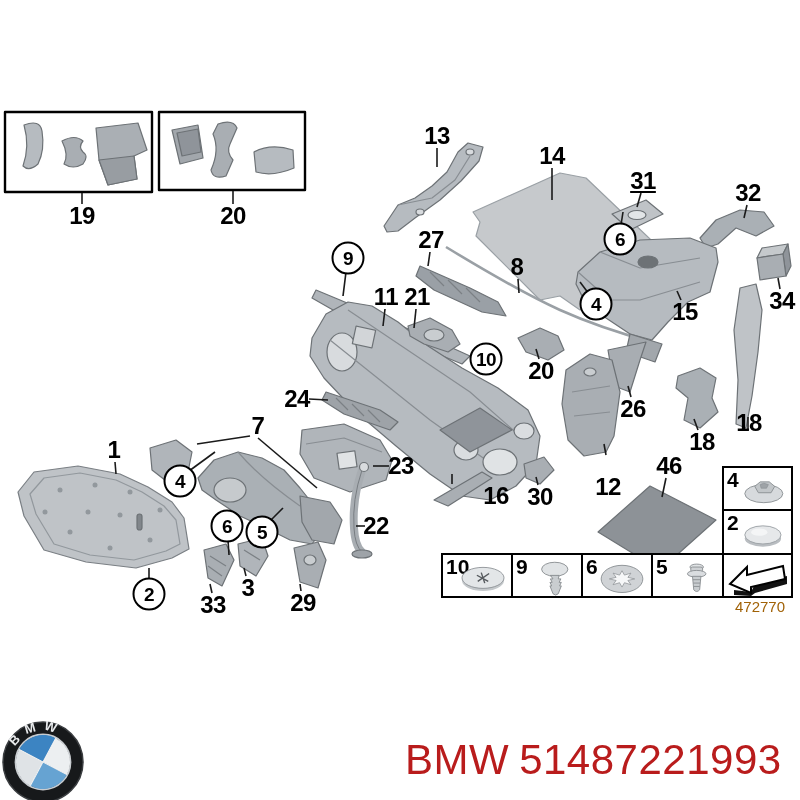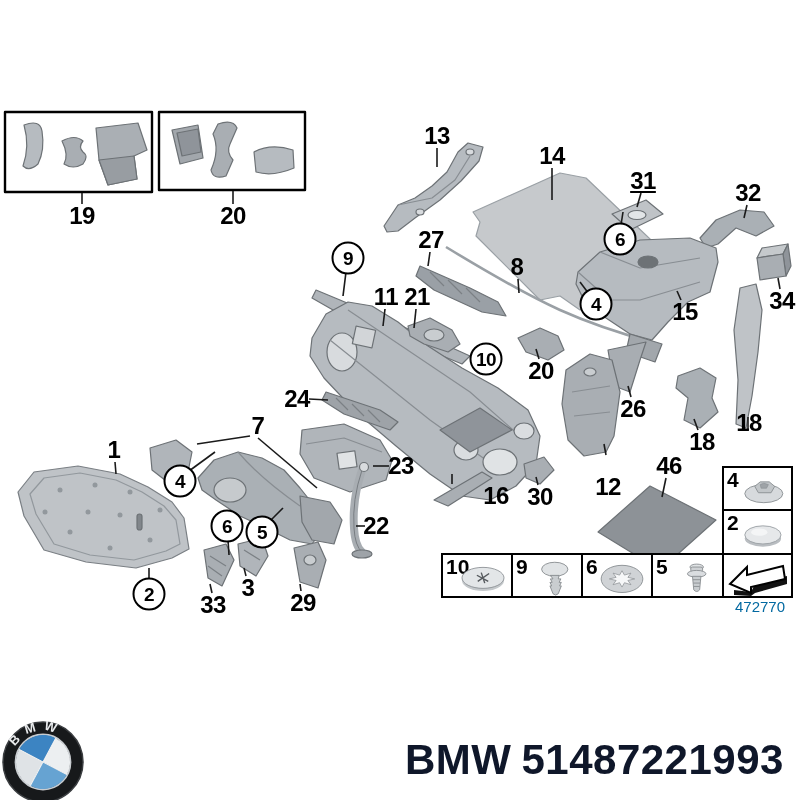--- a/index.html
+++ b/index.html
@@ -10,23 +10,23 @@
   #leader-svg line{stroke:#1a1a1a;stroke-width:1.6;}
   #callout-layer{pointer-events:none;}
   .callout{position:absolute;transform:translate(-50%,-50%);
            font-weight:700;font-size:24px;color:#000;letter-spacing:-0.5px;white-space:nowrap;}
   .callout.circled{width:29px;height:29px;border:2.5px solid #000;border-radius:50%;
                    background:#fff;font-size:19px;display:flex;align-items:center;justify-content:center;}
   .ft-cell{position:absolute;border:2px solid #000;background:#fff;box-sizing:border-box;}
   .ft-num{position:absolute;left:3px;top:0px;font-weight:700;font-size:21px;color:#000;}
   .ft-icon{position:absolute;right:0px;top:2px;}
   #drawing-number{position:absolute;left:725px;top:598px;width:70px;text-align:center;
-                  font-size:15px;color:#0369a1;}
-  #footer-text{position:absolute;left:405px;top:736px;font-size:42px;color:#0f172a;
-               letter-spacing:0.5px;white-space:nowrap;font-weight:bold;}
+                  font-size:15px;color:#a16207;}
+  #footer-text{position:absolute;left:405px;top:736px;font-size:42px;color:#b91c1c;
+               letter-spacing:0.5px;white-space:nowrap;}
   #footer-text span{margin-right:10px;}
   #bmw-logo{position:absolute;left:0px;top:721px;}
 </style>
 </head>
 <body>
 
 <div id="stage">
 
   <svg id="parts-svg" viewBox="0 0 800 800">
     <g stroke="#6d7276" stroke-width="1.2" fill="#b6bbc0" stroke-linejoin="round">

